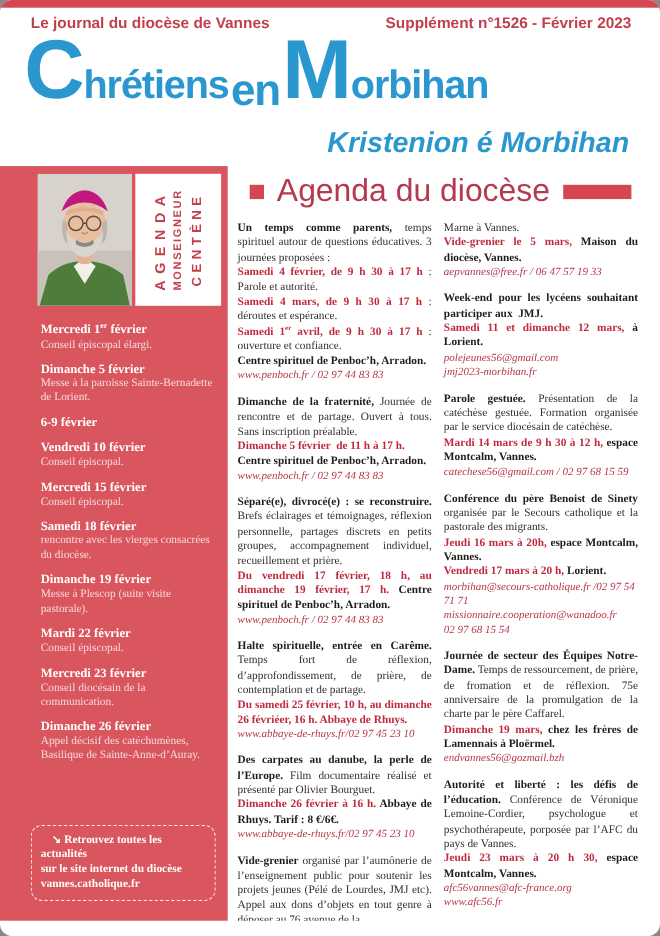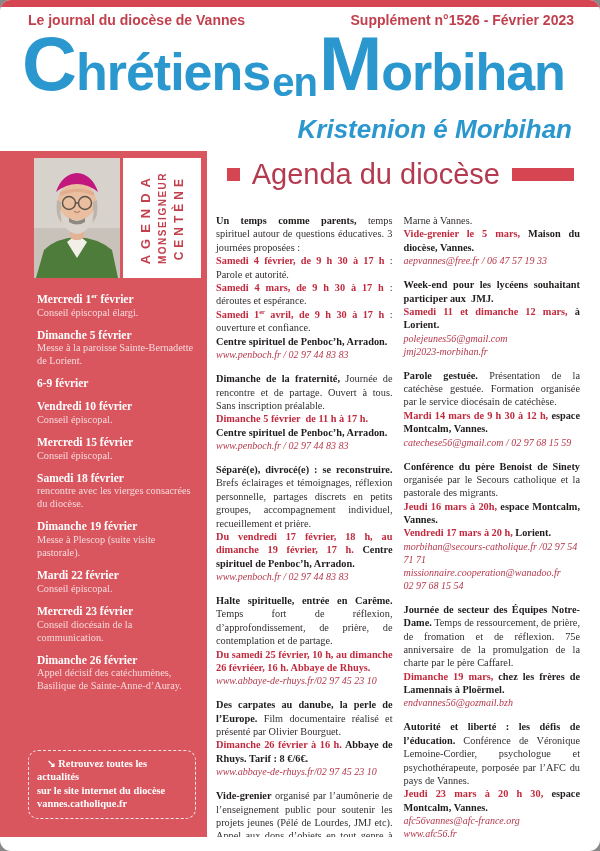--- a/index.html
+++ b/index.html
@@ -19,21 +19,21 @@
     font-size:14px; font-weight:600; color:#c2404d;
   }
   
   .masthead { position:relative; height:123px; }
   .mast-title {
     position:absolute; left:22px; top:-8px; white-space:nowrap;
     font-family:"Liberation Sans", sans-serif; font-weight:bold;
     color:#2b97cf; letter-spacing:-1px; line-height:1.15;
   }
   .mast-title .cap { font-size:76px; }
-  .mast-title .low { font-size:52px; }
+  .mast-title .low { font-size:36px; }
   .mast-title .mid { font-size:40px; position:relative; top:6px; padding:0 2px; }
   .mast-sub {
     position:absolute; right:28px; top:86px;
     font-family:"Liberation Sans", sans-serif; font-weight:bold;
     font-size:26px; color:#2b97cf; letter-spacing:0;font-style:italic;
   }
   
   .content-row { display:flex; height:686px; }
   
   .sidebar {
@@ -61,21 +61,21 @@
   .sb-date sup { font-size:0.62em; }
   .sb-text { font-size:10.3px; line-height:1.26; color:rgba(255,255,255,0.78); }
   .sb-note {
     margin:auto 0 18px 28px; width:168px;
     border:1.5px dashed rgba(255,255,255,0.85); border-radius:10px;
     padding:6px 8px 7px 8px;
     font-size:10.4px; font-weight:bold; line-height:1.3; color:#fff;
   }
   .sb-note p:first-child { text-indent:10px; }
   
-  .main { flex:1; display:flex; flex-direction:column;gap:13px; }
+  .main { flex:1; display:flex; flex-direction:column; }
   .banner {
     display:flex; align-items:center; justify-content:flex-end;
     gap:12px; padding:8px 26px 6px 0; height:44px;
   }
   .banner-square { width:13px; height:13px; background:#d54552; flex-shrink:0; }
   .banner-title {
     font-family:"Liberation Sans", sans-serif; font-size:29px; font-weight:500;
     color:#b43a50; white-space:nowrap; letter-spacing:0;
   }
   .banner-bar { width:62px; height:13px; background:#d54552; flex-shrink:0; }

